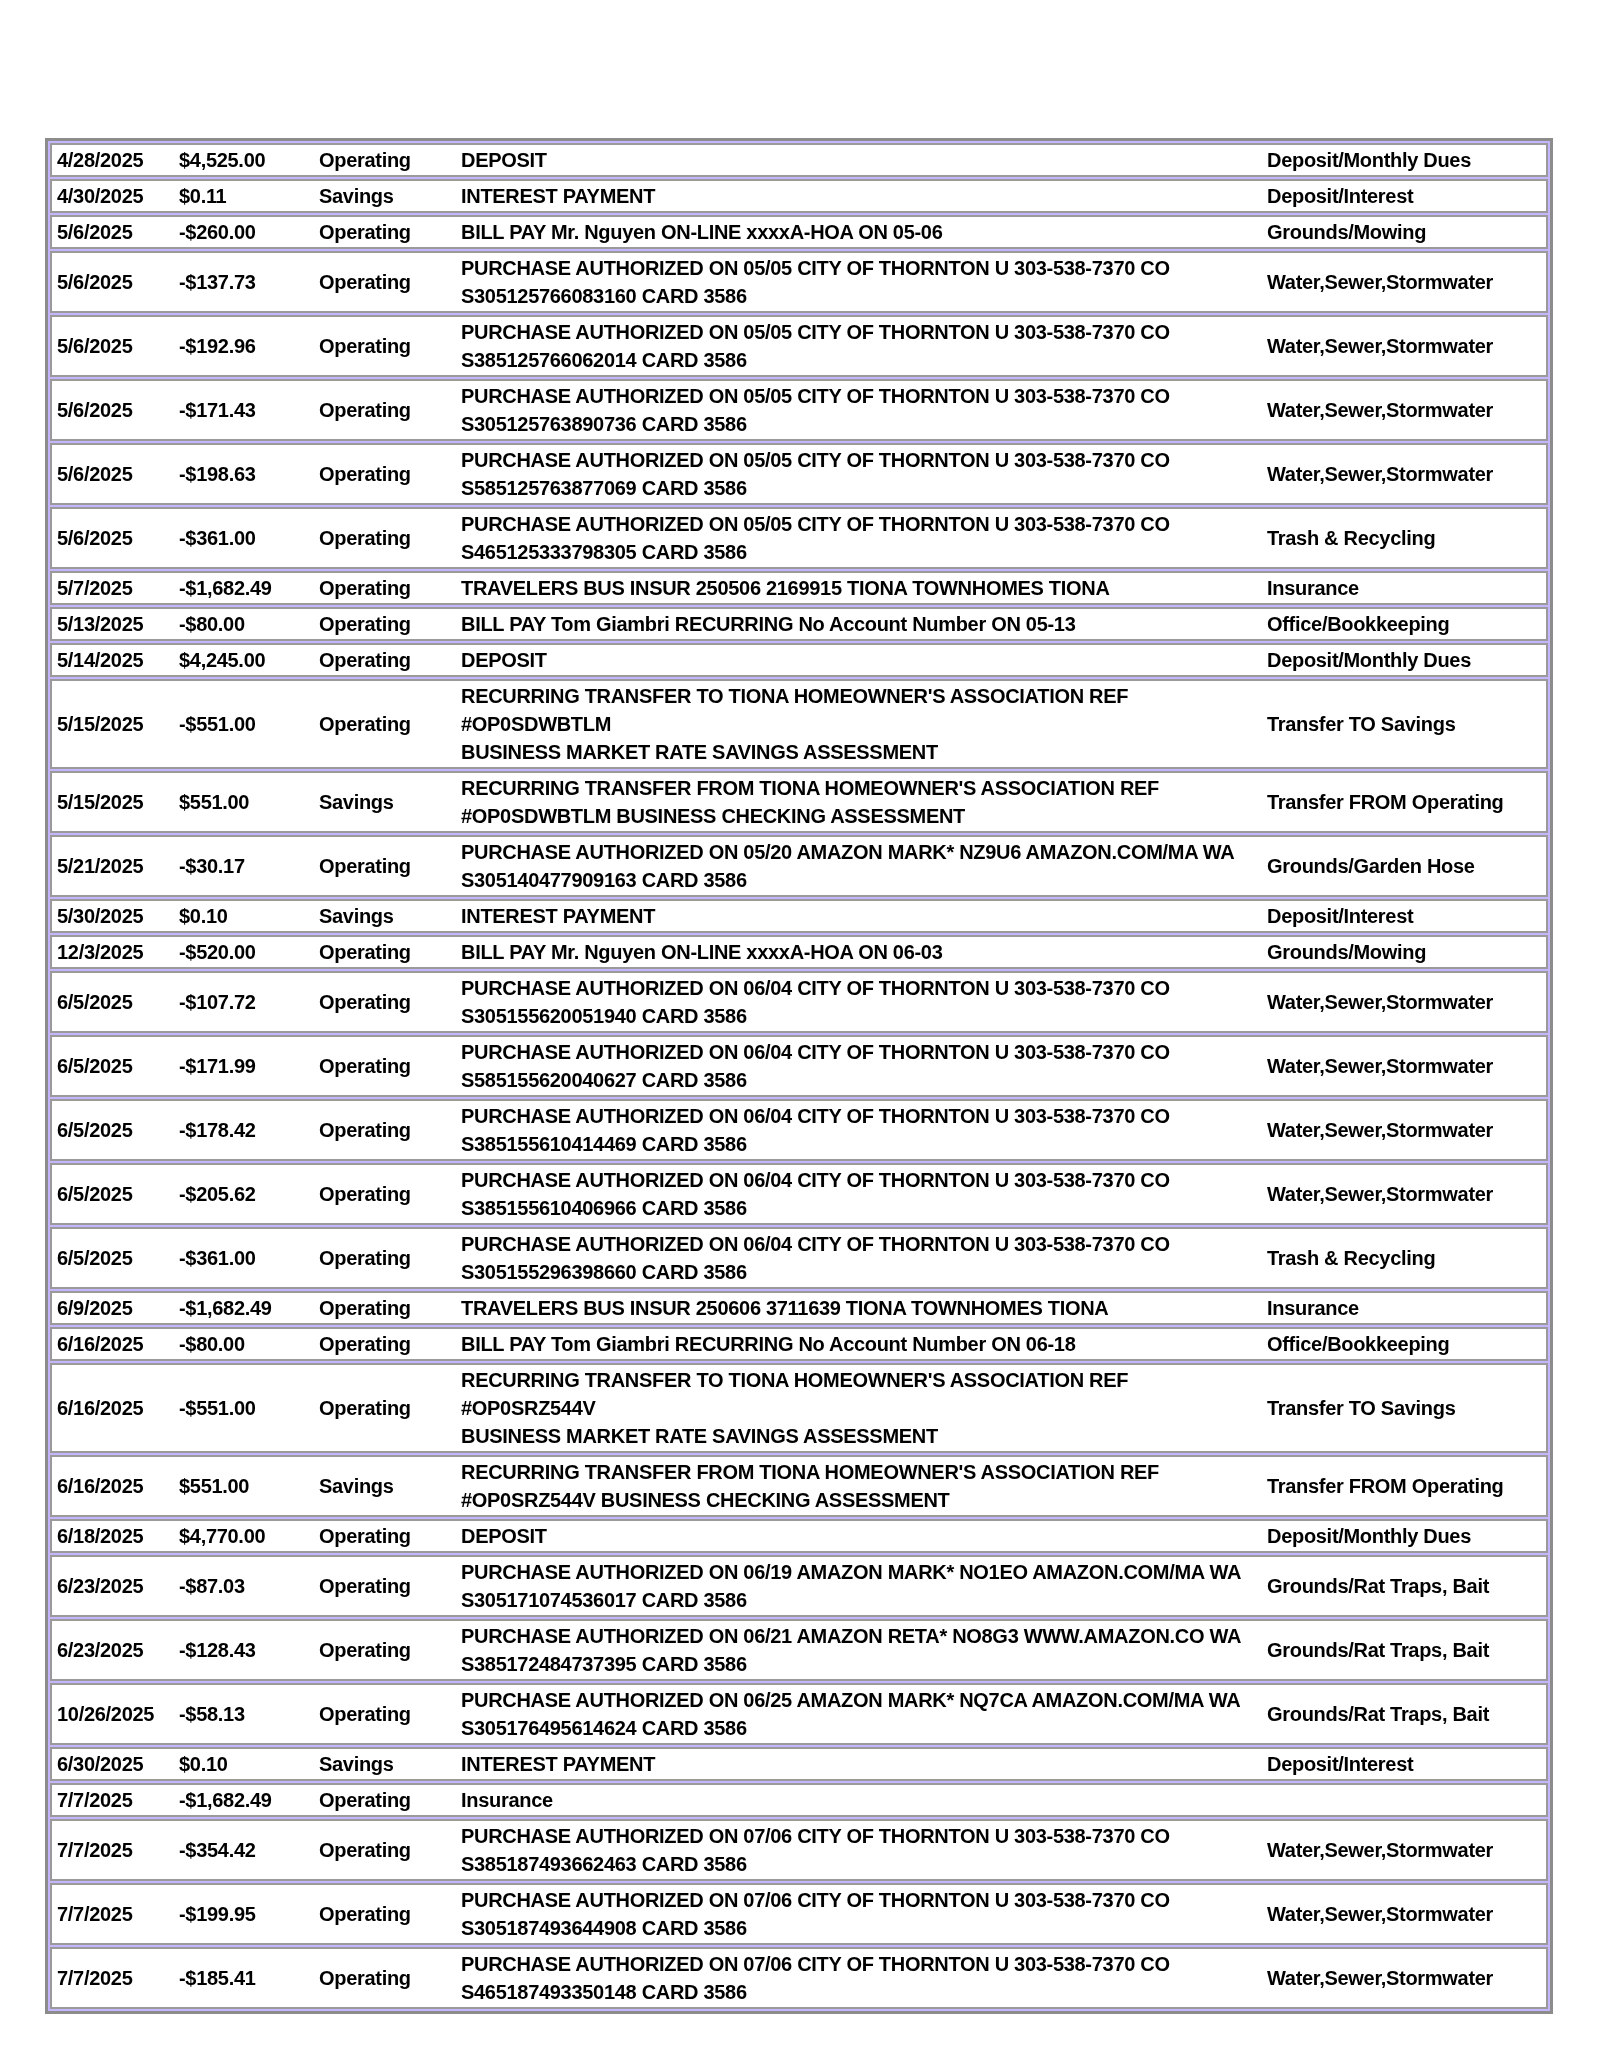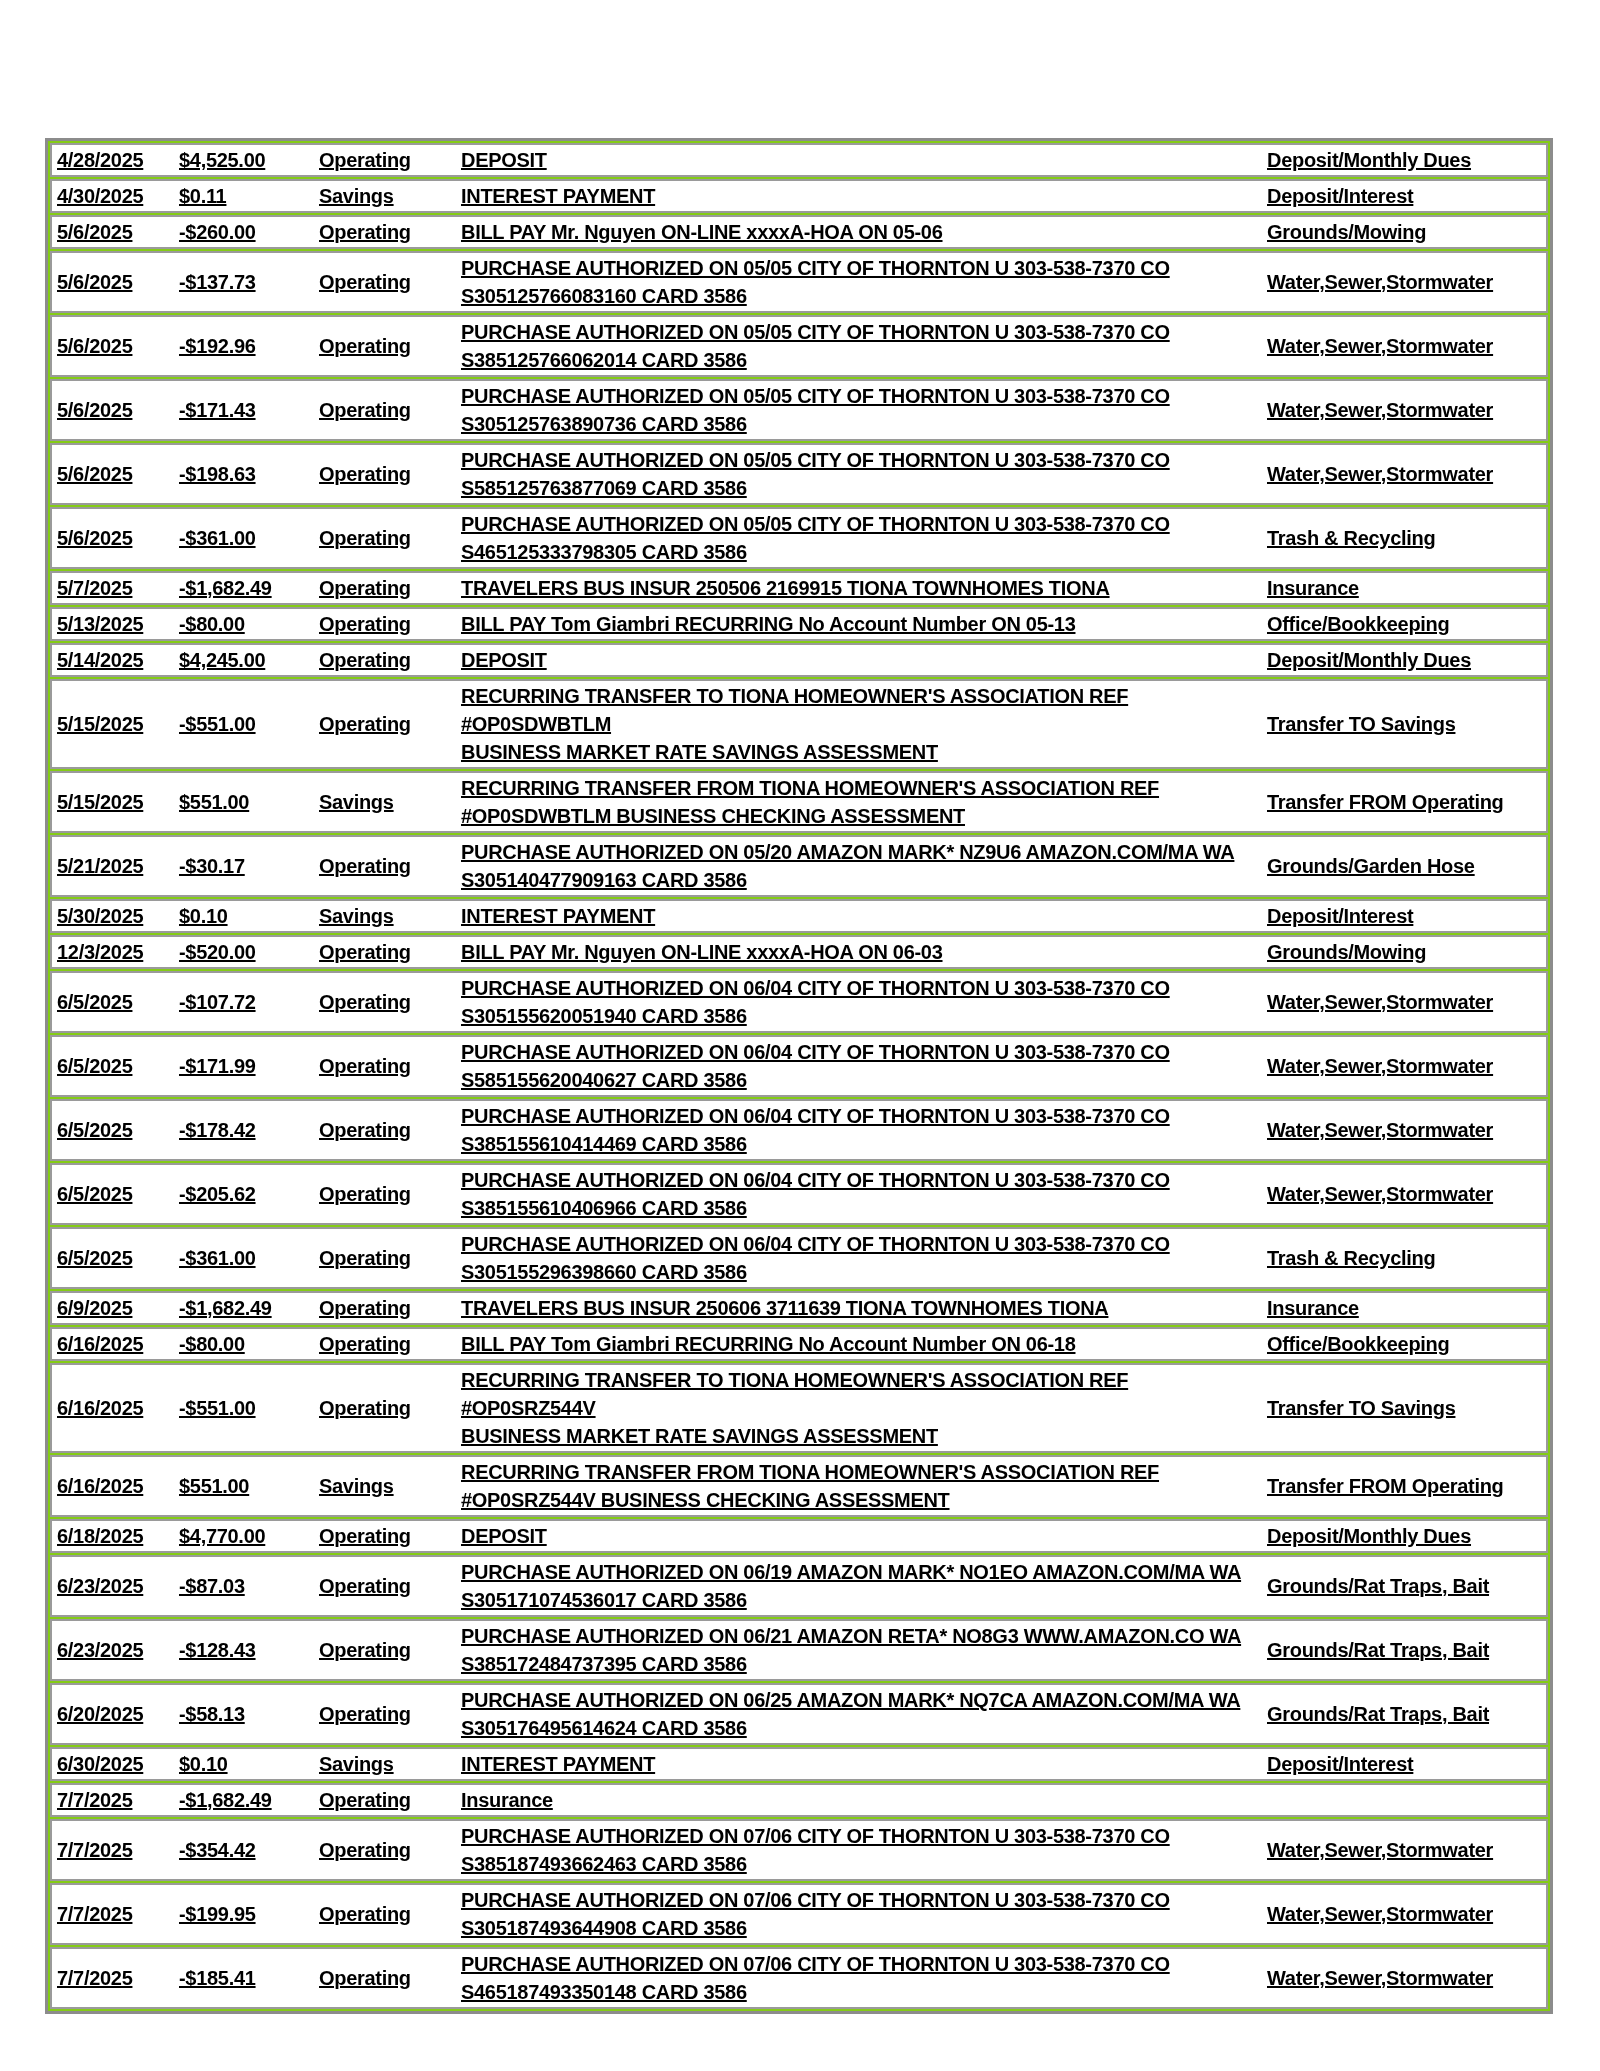--- a/index.html
+++ b/index.html
@@ -15,22 +15,21 @@
   .page {
     padding-top: 138px;
     box-sizing: border-box;
   }
   .tx-table {
     margin: 0 45px;
     width: 1508px;
     box-sizing: border-box;
     border: 3px solid #8c8c8c;
     padding: 2px;
-    background: #84cc16;
-    text-decoration: underline;
+    background: #c4b5fd;
   }
   .row {
     display: flex;
     align-items: center;
     border: 2px solid #9a9a9a;
     background: #ffffff;
     box-sizing: border-box;
   }
   .row + .row { margin-top: 2px; }
   .cell {
@@ -290,21 +289,21 @@
     <div class="row">
       <div class="cell date">6/23/2025</div>
       <div class="cell amount">-$128.43</div>
       <div class="cell account">Operating</div>
       <div class="cell desc">PURCHASE AUTHORIZED ON 06/21 AMAZON RETA* NO8G3 WWW.AMAZON.CO WA
 S385172484737395 CARD 3586</div>
       <div class="cell category">Grounds/Rat Traps, Bait</div>
     </div>
 
     <div class="row">
-      <div class="cell date">6/20/2025</div>
+      <div class="cell date">10/26/2025</div>
       <div class="cell amount">-$58.13</div>
       <div class="cell account">Operating</div>
       <div class="cell desc">PURCHASE AUTHORIZED ON 06/25 AMAZON MARK* NQ7CA AMAZON.COM/MA WA
 S305176495614624 CARD 3586</div>
       <div class="cell category">Grounds/Rat Traps, Bait</div>
     </div>
 
     <div class="row">
       <div class="cell date">6/30/2025</div>
       <div class="cell amount">$0.10</div>

